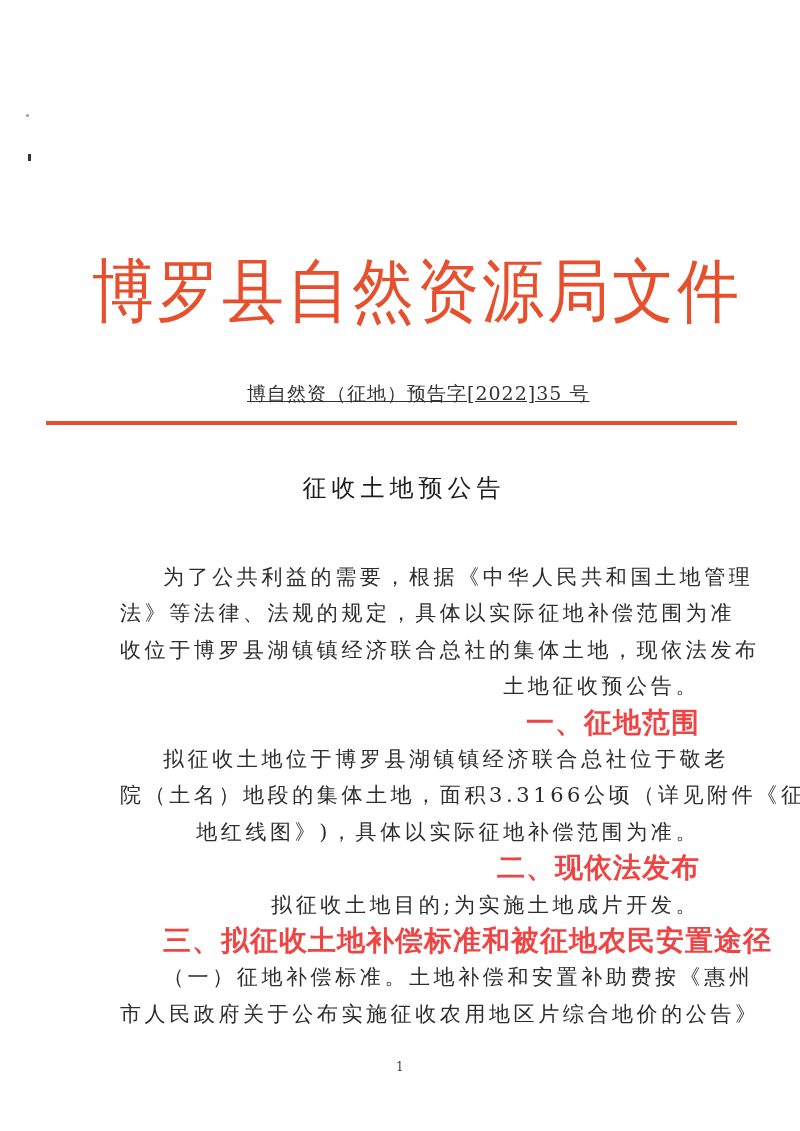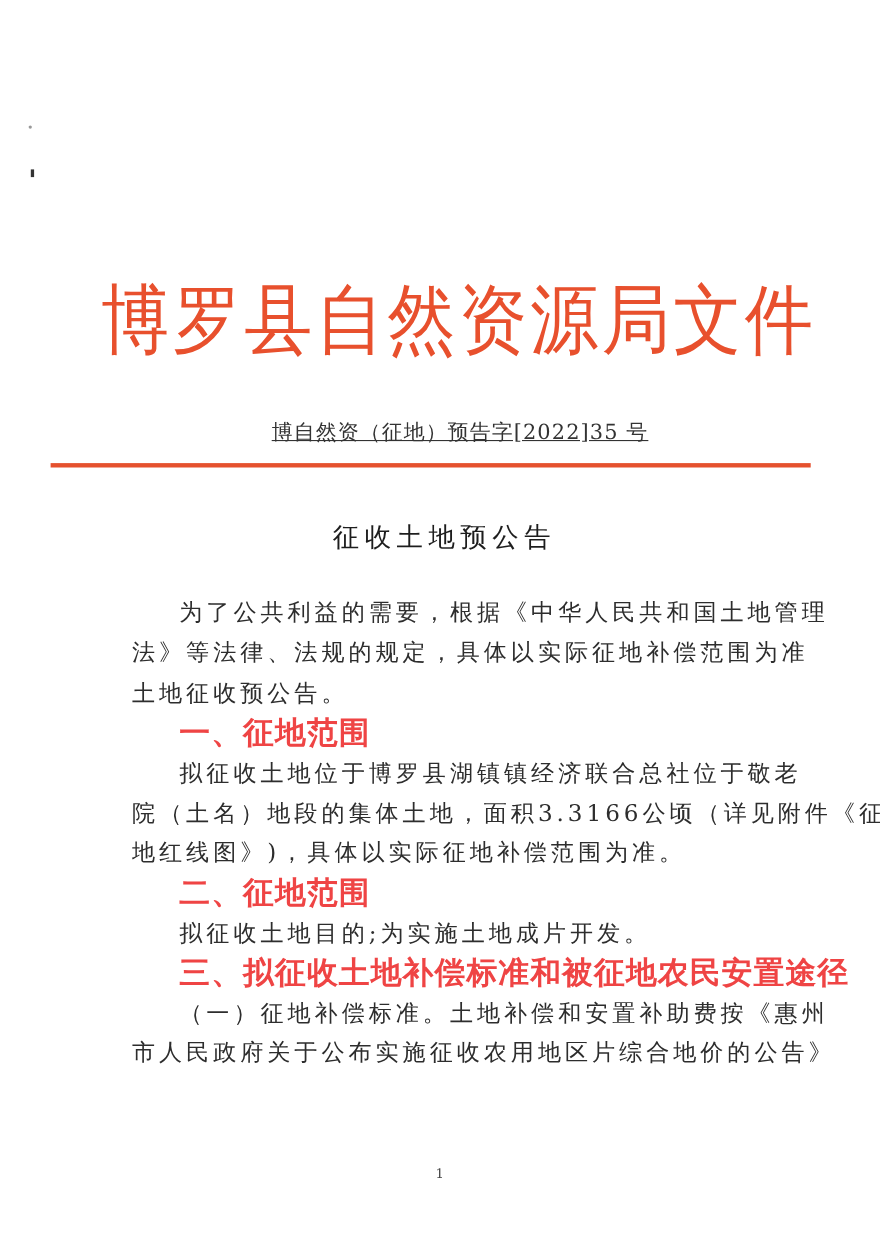--- a/index.html
+++ b/index.html
@@ -69,22 +69,23 @@
       font-family: "DejaVu Sans", "Liberation Sans", sans-serif;
       font-size: 24px;
       line-height: 36px;
       color: #1d1d1d;
       letter-spacing: 5px;
       padding-left: 4px;
     }
     .body-text {
       position: absolute;
       left: 120px;
-      top: 539px;
+      top: 559px;
       width: 580px;
+      text-align: right;
     }
     .line {
       height: 36.4px;
       line-height: 36px;
       font-size: 21px;
       letter-spacing: 3.6px;
       white-space: nowrap;
       color: #2d2d2d;
     }
     .indent {
@@ -115,25 +116,26 @@
 
 <div class="doc-number">博自然资（征地）预告字[2022]35 号</div>
 
 <div class="red-rule"></div>
 
 <div class="notice-title">征收土地预公告</div>
 
 <div class="body-text">
   <div class="line indent">为了公共利益的需要，根据《中华人民共和国土地管理</div>
   <div class="line">法》等法律、法规的规定，具体以实际征地补偿范围为准</div>
+  <div class="line">收位于博罗县湖镇镇经济联合总社的集体土地，现依法发布</div>
   <div class="line">土地征收预公告。</div>
   <div class="line indent heading">一、征地范围</div>
   <div class="line indent">拟征收土地位于博罗县湖镇镇经济联合总社位于敬老</div>
   <div class="line">院（土名）地段的集体土地，面积3.3166公顷（详见附件《征</div>
   <div class="line">地红线图》)，具体以实际征地补偿范围为准。</div>
-  <div class="line indent heading">二、征地范围</div>
+  <div class="line indent heading">二、现依法发布</div>
   <div class="line indent">拟征收土地目的;为实施土地成片开发。</div>
   <div class="line indent heading">三、拟征收土地补偿标准和被征地农民安置途径</div>
   <div class="line indent">（一）征地补偿标准。土地补偿和安置补助费按《惠州</div>
   <div class="line">市人民政府关于公布实施征收农用地区片综合地价的公告》</div>
 </div>
 
 <div class="page-number">1</div>
 
 </body></html>

